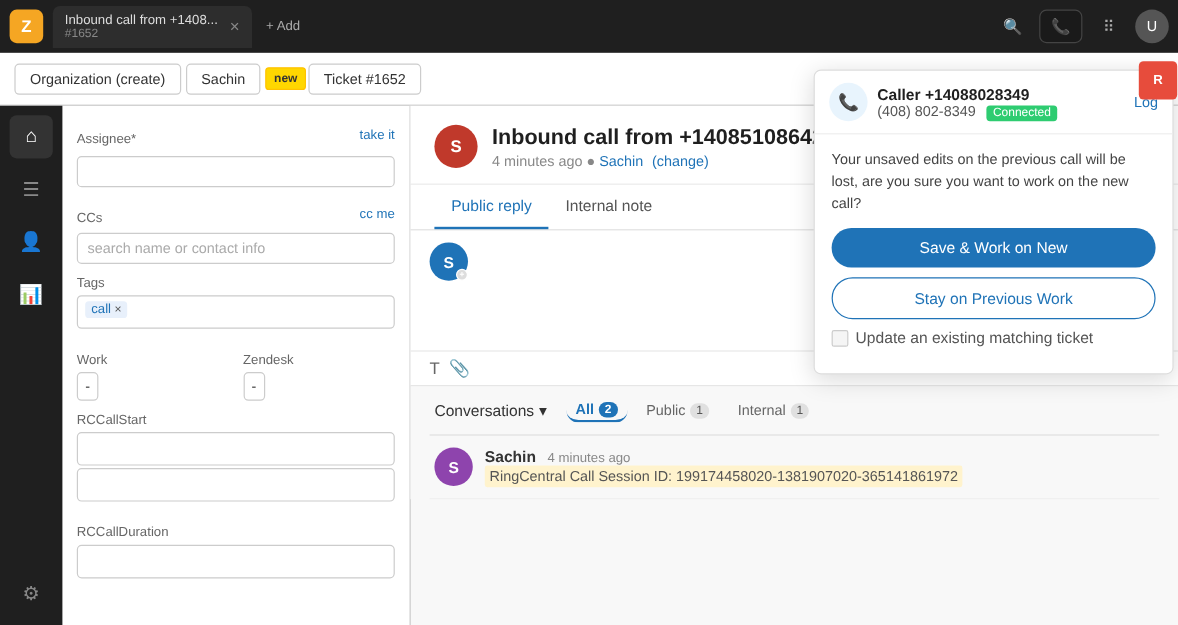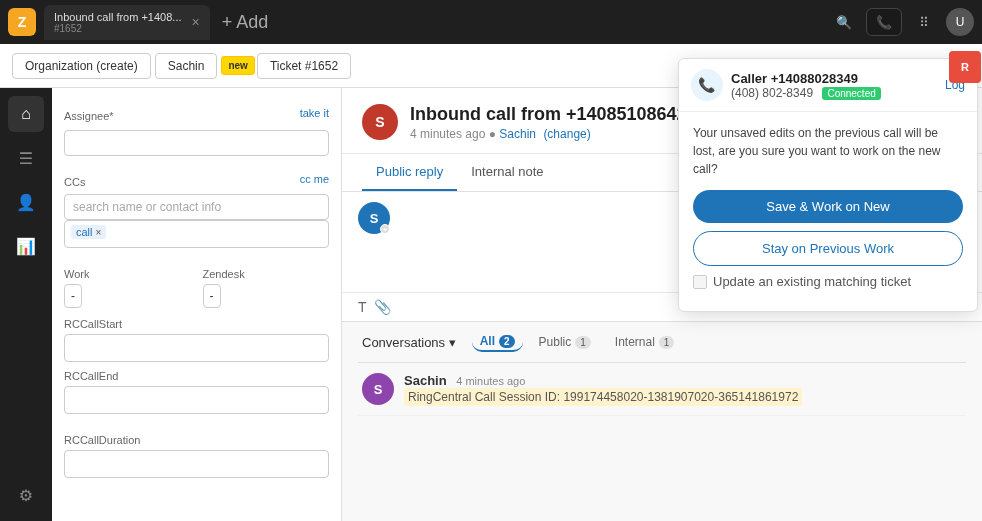--- a/index.html
+++ b/index.html
@@ -5,21 +5,21 @@
     * { box-sizing: border-box; margin: 0; padding: 0; }
     body { font-family: -apple-system, BlinkMacSystemFont, 'Segoe UI', sans-serif; font-size: 13px; background: #1f1f1f; width: 982px; height: 521px; overflow: hidden; }
 
     
     .top-bar { display: flex; align-items: center; background: #1f1f1f; height: 44px; padding: 0 8px; gap: 4px; }
     .app-logo { width: 28px; height: 28px; background: #f5a623; border-radius: 6px; display: flex; align-items: center; justify-content: center; color: white; font-weight: bold; font-size: 14px; flex-shrink: 0; }
     .tab-item { display: flex; align-items: center; background: #2d2d2d; border-radius: 6px 6px 0 0; padding: 6px 10px; color: #ccc; font-size: 12px; gap: 6px; min-width: 140px; }
     .tab-item .tab-title { font-size: 11px; color: #ddd; }
     .tab-item .tab-subtitle { font-size: 10px; color: #888; }
     .tab-close { color: #888; cursor: pointer; font-size: 14px; margin-left: 4px; }
-    .add-btn { color: #aaa; font-size: 18px; padding: 4px 8px; cursor: pointer; display: flex; align-items: center; gap: 4px; }
+    .add-btn { color: #aaa; font-size: 11px; padding: 4px 8px; cursor: pointer; display: flex; align-items: center; gap: 4px; }
     .top-bar-right { margin-left: auto; display: flex; align-items: center; gap: 8px; }
     .icon-btn { width: 28px; height: 28px; display: flex; align-items: center; justify-content: center; color: #aaa; cursor: pointer; border-radius: 4px; }
     .phone-btn { background: #1a1a1a; border: 1px solid #444; border-radius: 6px; width: 36px; height: 28px; display: flex; align-items: center; justify-content: center; color: white; cursor: pointer; }
     .avatar-circle { width: 28px; height: 28px; border-radius: 50%; background: #555; display: flex; align-items: center; justify-content: center; color: white; font-size: 12px; }
 
     
     .second-nav { background: #fff; border-bottom: 1px solid #ddd; display: flex; align-items: center; gap: 0; padding: 8px 12px; height: 44px; }
     .breadcrumb-item { padding: 5px 12px; border-radius: 4px; border: 1px solid #ccc; font-size: 12px; cursor: pointer; color: #333; margin-right: 4px; }
     .breadcrumb-item.new-badge { background: #ffd700; border-color: #ffc200; color: #333; font-weight: 600; padding: 3px 6px; font-size: 10px; border-radius: 3px; margin-right: 2px; }
 
@@ -144,20 +144,21 @@
       <span class="link-btn">take it</span>
     </div>
     <input class="input-field" value="" style="margin-top: 4px;">
 
     <div class="field-row" style="margin-top:10px;">
       <span class="field-label">CCs</span>
       <span class="link-btn">cc me</span>
     </div>
     <input class="input-field" placeholder="search name or contact info" style="">
 
+    <div class="field-label" style="margin-top:10px;">Tags</div>
     <div class="tag-container">
       <div class="tag">
         <span>call</span>
         <span class="tag-x">×</span>
       </div>
     </div>
 
     <div style="display:flex; gap:12px; margin-top:10px;">
       <div style="flex:1;">
         <div class="field-label">Work</div>
@@ -173,21 +174,20 @@
           <select class="select-field">
             <option>-</option>
           </select>
         </div>
       </div>
     </div>
 
     <div class="field-label" style="margin-top:10px;">RCCallStart</div>
     <div class="empty-input"></div>
 
-    <div class="field-label" style="margin-top:8px;">RCCallEnd</div>
     <div class="empty-input"></div>
 
     <div class="field-label" style="margin-top:20px;">RCCallDuration</div>
     <div class="empty-input"></div>
   </div>
 
   <div class="main-content">
 
     <div class="ticket-header">
       <div class="ticket-avatar">S</div>

